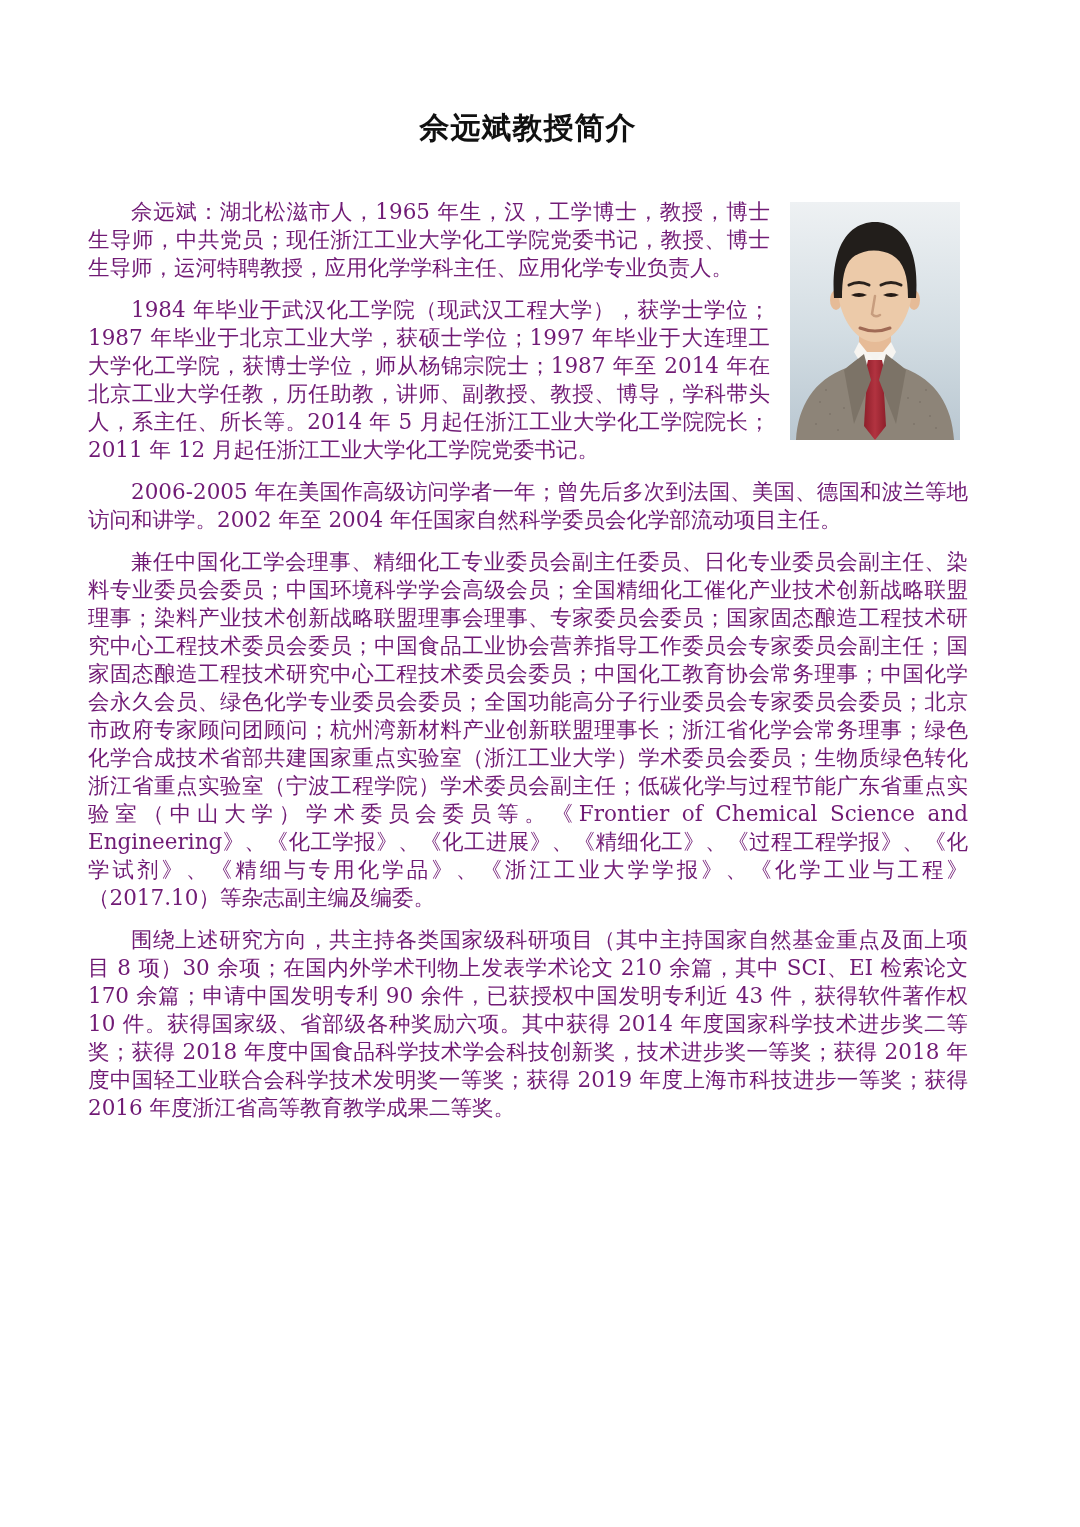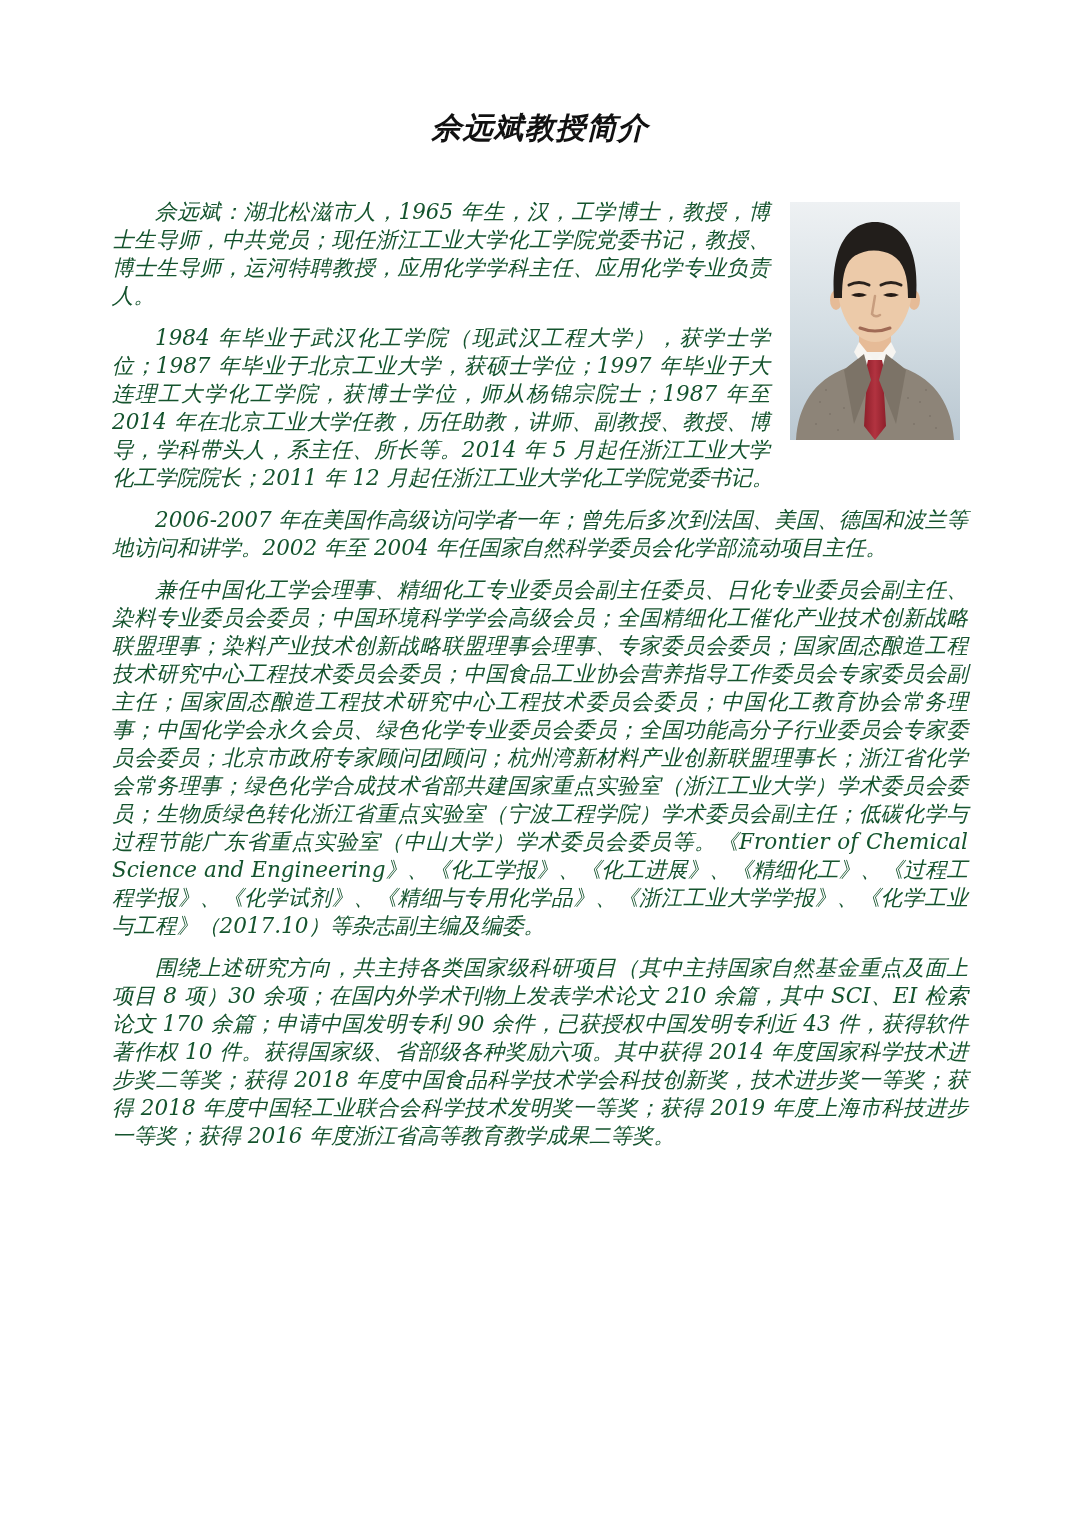--- a/index.html
+++ b/index.html
@@ -2,41 +2,40 @@
 <html lang="zh"><head>
 <meta charset="utf-8">
 <style>
   html, body { margin: 0; padding: 0; background: #ffffff; }
   .page {
     width: 1080px;
     height: 1527px;
     margin: 0 auto;
     background: #ffffff;
     box-sizing: border-box;
-    padding: 110px 112px 0 112px;
+    padding: 110px 112px 0 88px;
     font-family: "DejaVu Serif", serif;
     color: #1d1d1d;
     overflow: hidden;
-    font-style: italic;
   }
   .title {
     font-family: "Liberation Sans", sans-serif;
     font-weight: 700;
     font-size: 30px;
     line-height: 36px;
     letter-spacing: 1px;
     text-align: center;
     color: #111111;
     margin: 0 0 52px 0;
   }
   .article {
     font-size: 21.5px;
     line-height: 28px;
     text-align: justify;
-    color: #14532d;
+    color: #701a75;
   }
   .para {
     margin: 0 0 14px 0;
     text-indent: 2em;
   }
   .photo {
     float: right;
     width: 170px;
     height: 238px;
     margin: 4px 8px 10px 20px;
@@ -101,18 +100,18 @@
           <path d="M61,93 Q69,89 77,93 Q69,97 61,93 Z" fill="#231a15"></path>
           <path d="M93,93 Q101,89 109,93 Q101,97 93,93 Z" fill="#231a15"></path>
           <path d="M85,94 L82,112 Q85,116 90,113" stroke="#c79d7e" stroke-width="2.5" fill="none" stroke-linecap="round"></path>
           <path d="M70,126 Q85,132 100,126" stroke="#a06a55" stroke-width="3" fill="none" stroke-linecap="round"></path>
         </g>
       </svg>
     </figure>
 
     <p class="para">佘远斌：湖北松滋市人，1965 年生，汉，工学博士，教授，博士生导师，中共党员；现任浙江工业大学化工学院党委书记，教授、博士生导师，运河特聘教授，应用化学学科主任、应用化学专业负责人。</p>
     <p class="para">1984 年毕业于武汉化工学院（现武汉工程大学），获学士学位；1987 年毕业于北京工业大学，获硕士学位；1997 年毕业于大连理工大学化工学院，获博士学位，师从杨锦宗院士；1987 年至 2014 年在北京工业大学任教，历任助教，讲师、副教授、教授、博导，学科带头人，系主任、所长等。2014 年 5 月起任浙江工业大学化工学院院长；2011 年 12 月起任浙江工业大学化工学院党委书记。</p>
-    <p class="para">2006-2007 年在美国作高级访问学者一年；曾先后多次到法国、美国、德国和波兰等地访问和讲学。2002 年至 2004 年任国家自然科学委员会化学部流动项目主任。</p>
+    <p class="para">2006-2005 年在美国作高级访问学者一年；曾先后多次到法国、美国、德国和波兰等地访问和讲学。2002 年至 2004 年任国家自然科学委员会化学部流动项目主任。</p>
     <p class="para">兼任中国化工学会理事、精细化工专业委员会副主任委员、日化专业委员会副主任、染料专业委员会委员；中国环境科学学会高级会员；全国精细化工催化产业技术创新战略联盟理事；染料产业技术创新战略联盟理事会理事、专家委员会委员；国家固态酿造工程技术研究中心工程技术委员会委员；中国食品工业协会营养指导工作委员会专家委员会副主任；国家固态酿造工程技术研究中心工程技术委员会委员；中国化工教育协会常务理事；中国化学会永久会员、绿色化学专业委员会委员；全国功能高分子行业委员会专家委员会委员；北京市政府专家顾问团顾问；杭州湾新材料产业创新联盟理事长；浙江省化学会常务理事；绿色化学合成技术省部共建国家重点实验室（浙江工业大学）学术委员会委员；生物质绿色转化浙江省重点实验室（宁波工程学院）学术委员会副主任；低碳化学与过程节能广东省重点实验室（中山大学）学术委员会委员等。《Frontier of Chemical Science and Engineering》、《化工学报》、《化工进展》、《精细化工》、《过程工程学报》、《化学试剂》、《精细与专用化学品》、《浙江工业大学学报》、《化学工业与工程》（2017.10）等杂志副主编及编委。</p>
     <p class="para">围绕上述研究方向，共主持各类国家级科研项目（其中主持国家自然基金重点及面上项目 8 项）30 余项；在国内外学术刊物上发表学术论文 210 余篇，其中 SCI、EI 检索论文 170 余篇；申请中国发明专利 90 余件，已获授权中国发明专利近 43 件，获得软件著作权 10 件。获得国家级、省部级各种奖励六项。其中获得 2014 年度国家科学技术进步奖二等奖；获得 2018 年度中国食品科学技术学会科技创新奖，技术进步奖一等奖；获得 2018 年度中国轻工业联合会科学技术发明奖一等奖；获得 2019 年度上海市科技进步一等奖；获得 2016 年度浙江省高等教育教学成果二等奖。</p>
 
   </div>
 </div>
 
 </body></html>

